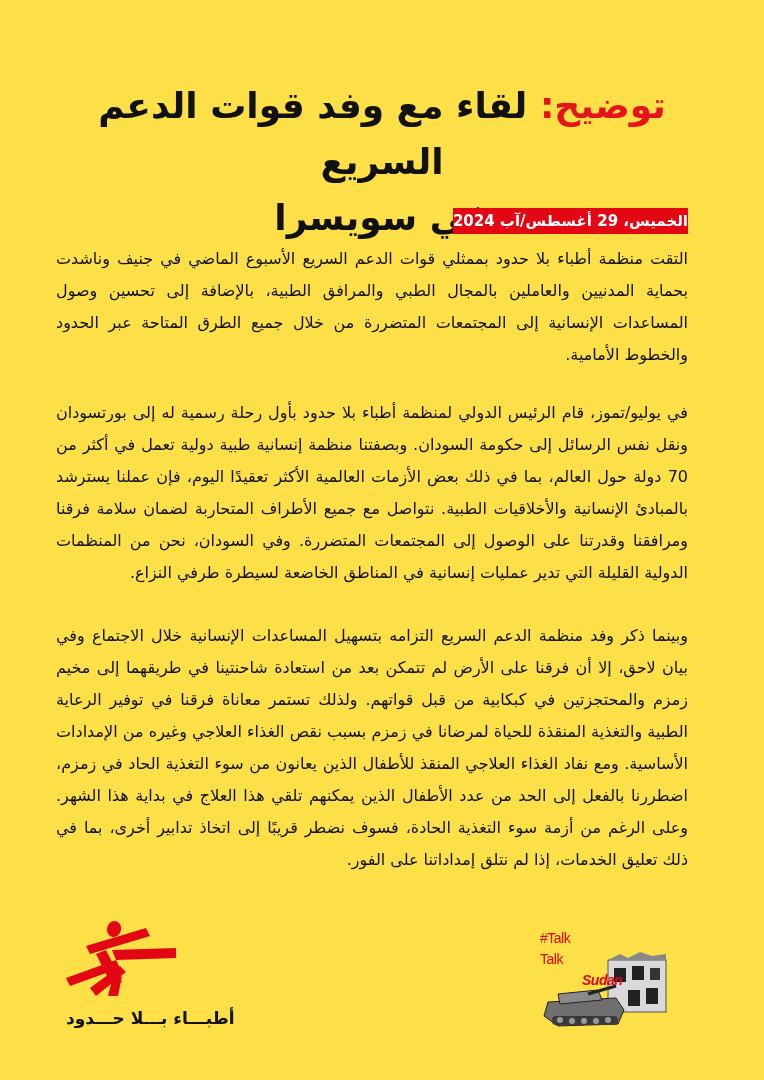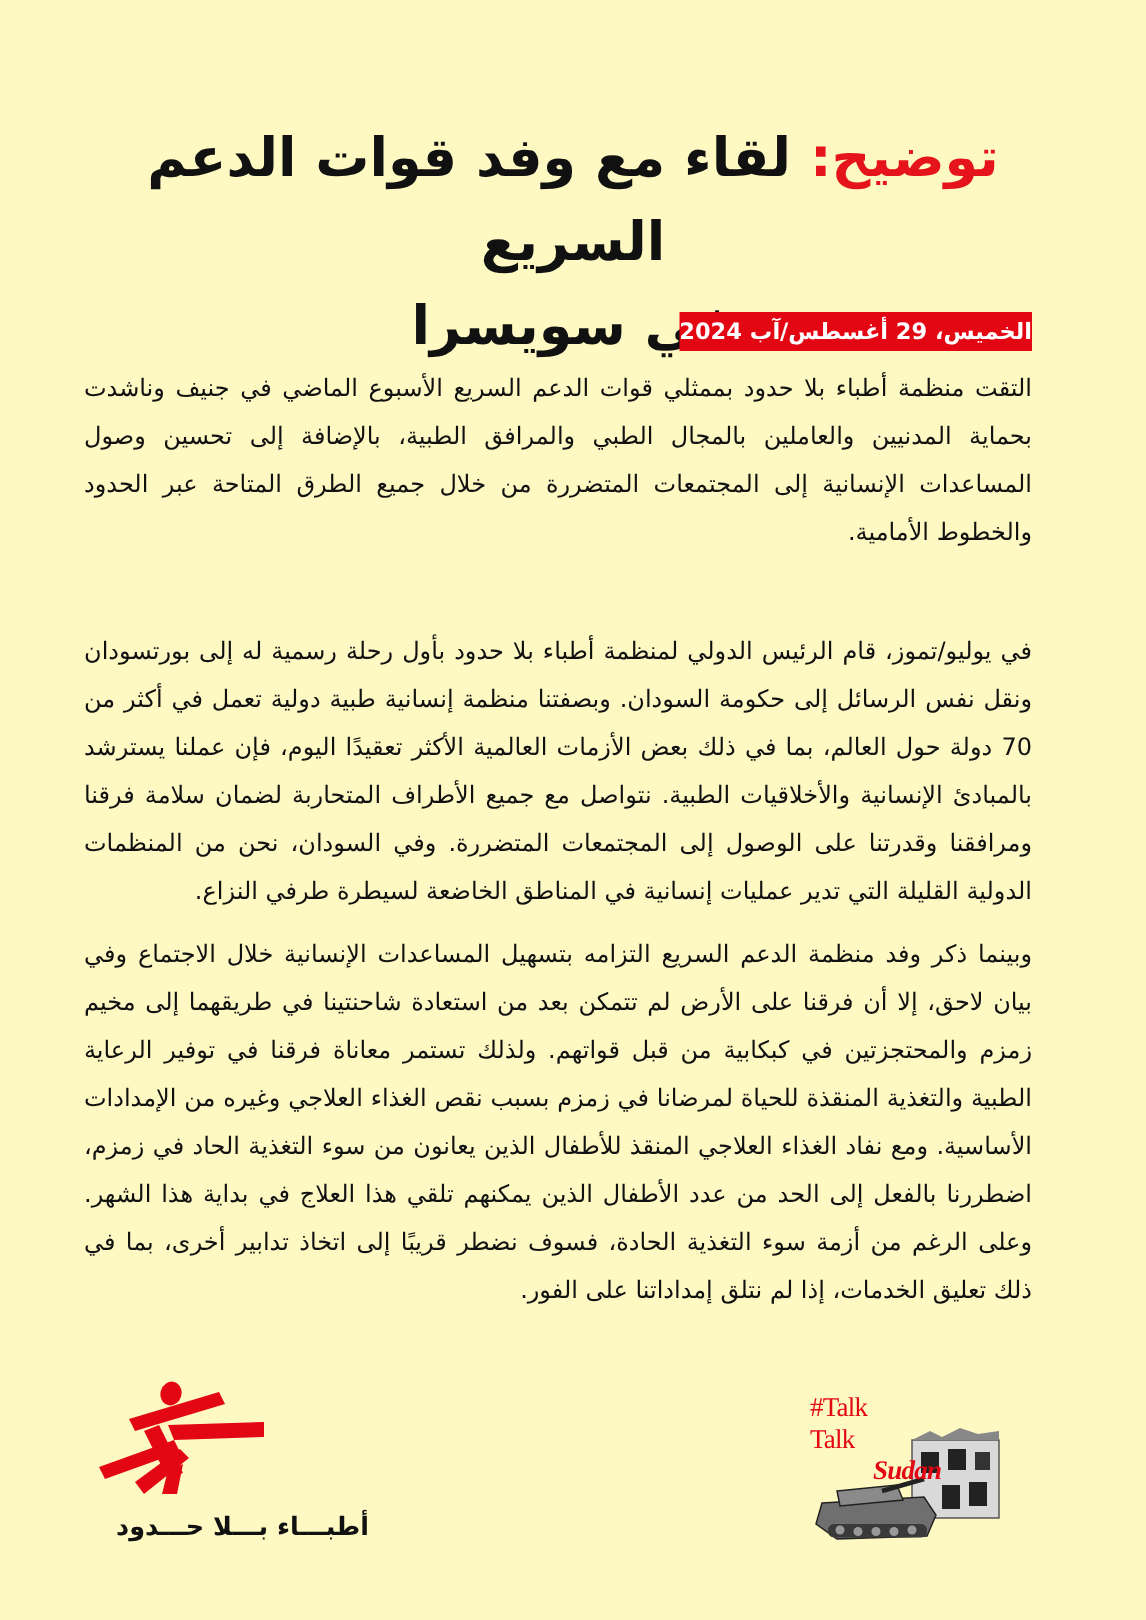--- a/index.html
+++ b/index.html
@@ -10,21 +10,21 @@
       overflow: hidden;
     }
     body {
       position: relative;
       font-family: "DejaVu Sans", sans-serif;
       color: #111111;
     }
     .page {
       position: absolute;
       inset: 0;
-      background: #fef9c3;
+      background: #fde047;
     }
     .title {
       position: absolute;
       left: 40px;
       right: 40px;
       top: 78px;
       direction: rtl;
       text-align: center;
       font-family: "DejaVu Sans", sans-serif;
       font-weight: bold;
@@ -55,21 +55,21 @@
       right: 76px;
       direction: rtl;
       text-align: justify;
       text-align-last: right;
       font-family: "DejaVu Sans", sans-serif;
       font-size: 16px;
       line-height: 32px;
       color: #111111;
     }
     .p1 { top: 243px; }
-    .p2 { top: 418px; }
+    .p2 { top: 397px; }
     .p3 { top: 620px; }
 
     
     .msf-logo {
       position: absolute;
       left: 66px;
       top: 920px;
       width: 190px;
       height: 120px;
     }
@@ -92,21 +92,21 @@
       white-space: nowrap;
     }
     .msf-name .l1 { display: block; padding-left: 6px; }
     .msf-name .l2 { display: block; }
     .msf-arabic {
       position: absolute;
       left: 0;
       top: 88px;
       width: 180px;
       direction: rtl;
-      text-align: right;
+      text-align: left;
       font-family: "DejaVu Sans", sans-serif;
       font-weight: bold;
       font-size: 17px;
       color: #111111;
       letter-spacing: 2px;
       white-space: nowrap;
     }
 
     
     .tas-logo {
@@ -118,23 +118,23 @@
     }
     .tas-logo svg.scene {
       position: absolute;
       left: 0;
       top: 0;
     }
     .tas-text {
       position: absolute;
       left: 12px;
       top: 4px;
-      font-family: Liberation Serif, serif;
+      font-family: Liberation Sans, sans-serif;
       color: #e30613;
-      font-size: 18px;
+      font-size: 14px;
       line-height: 21px;
       letter-spacing: -0.5px;
     }
     .tas-text span { display: block; }
     .tas-text .bold { font-weight: bold; font-style: italic; margin-left: 42px; }
   </style>
 </head>
 <body>
 
 <div class="page">

